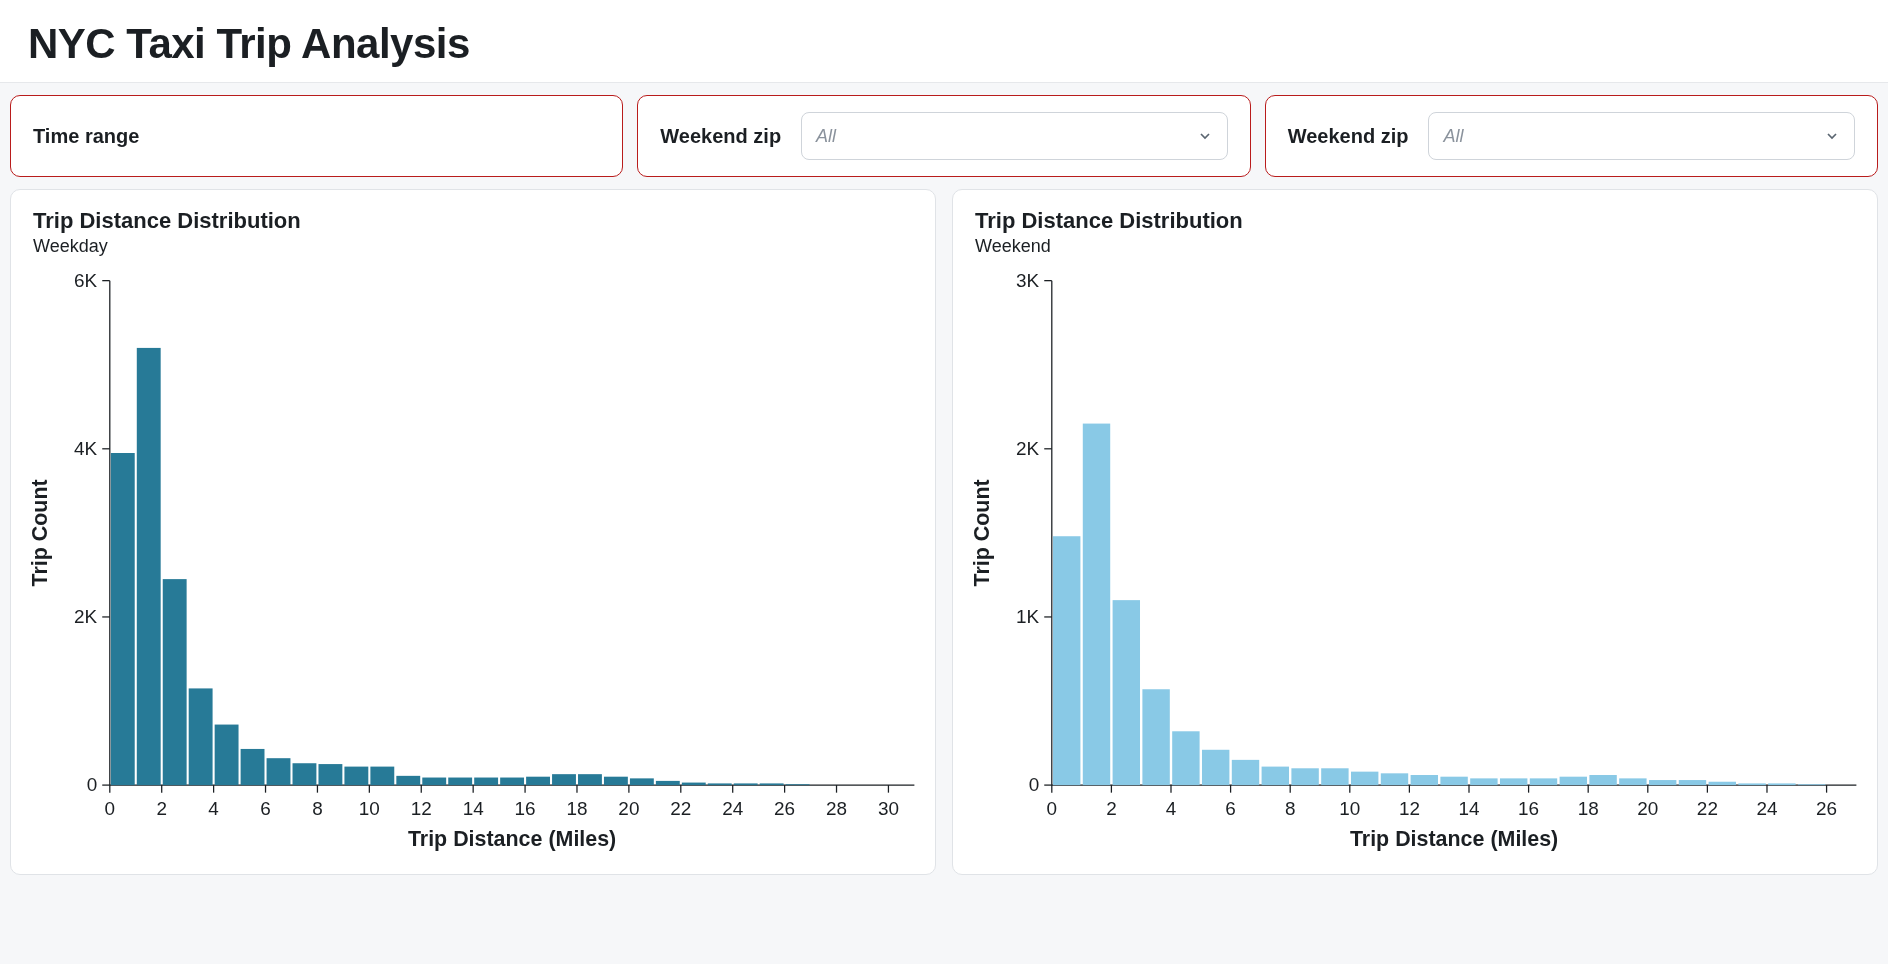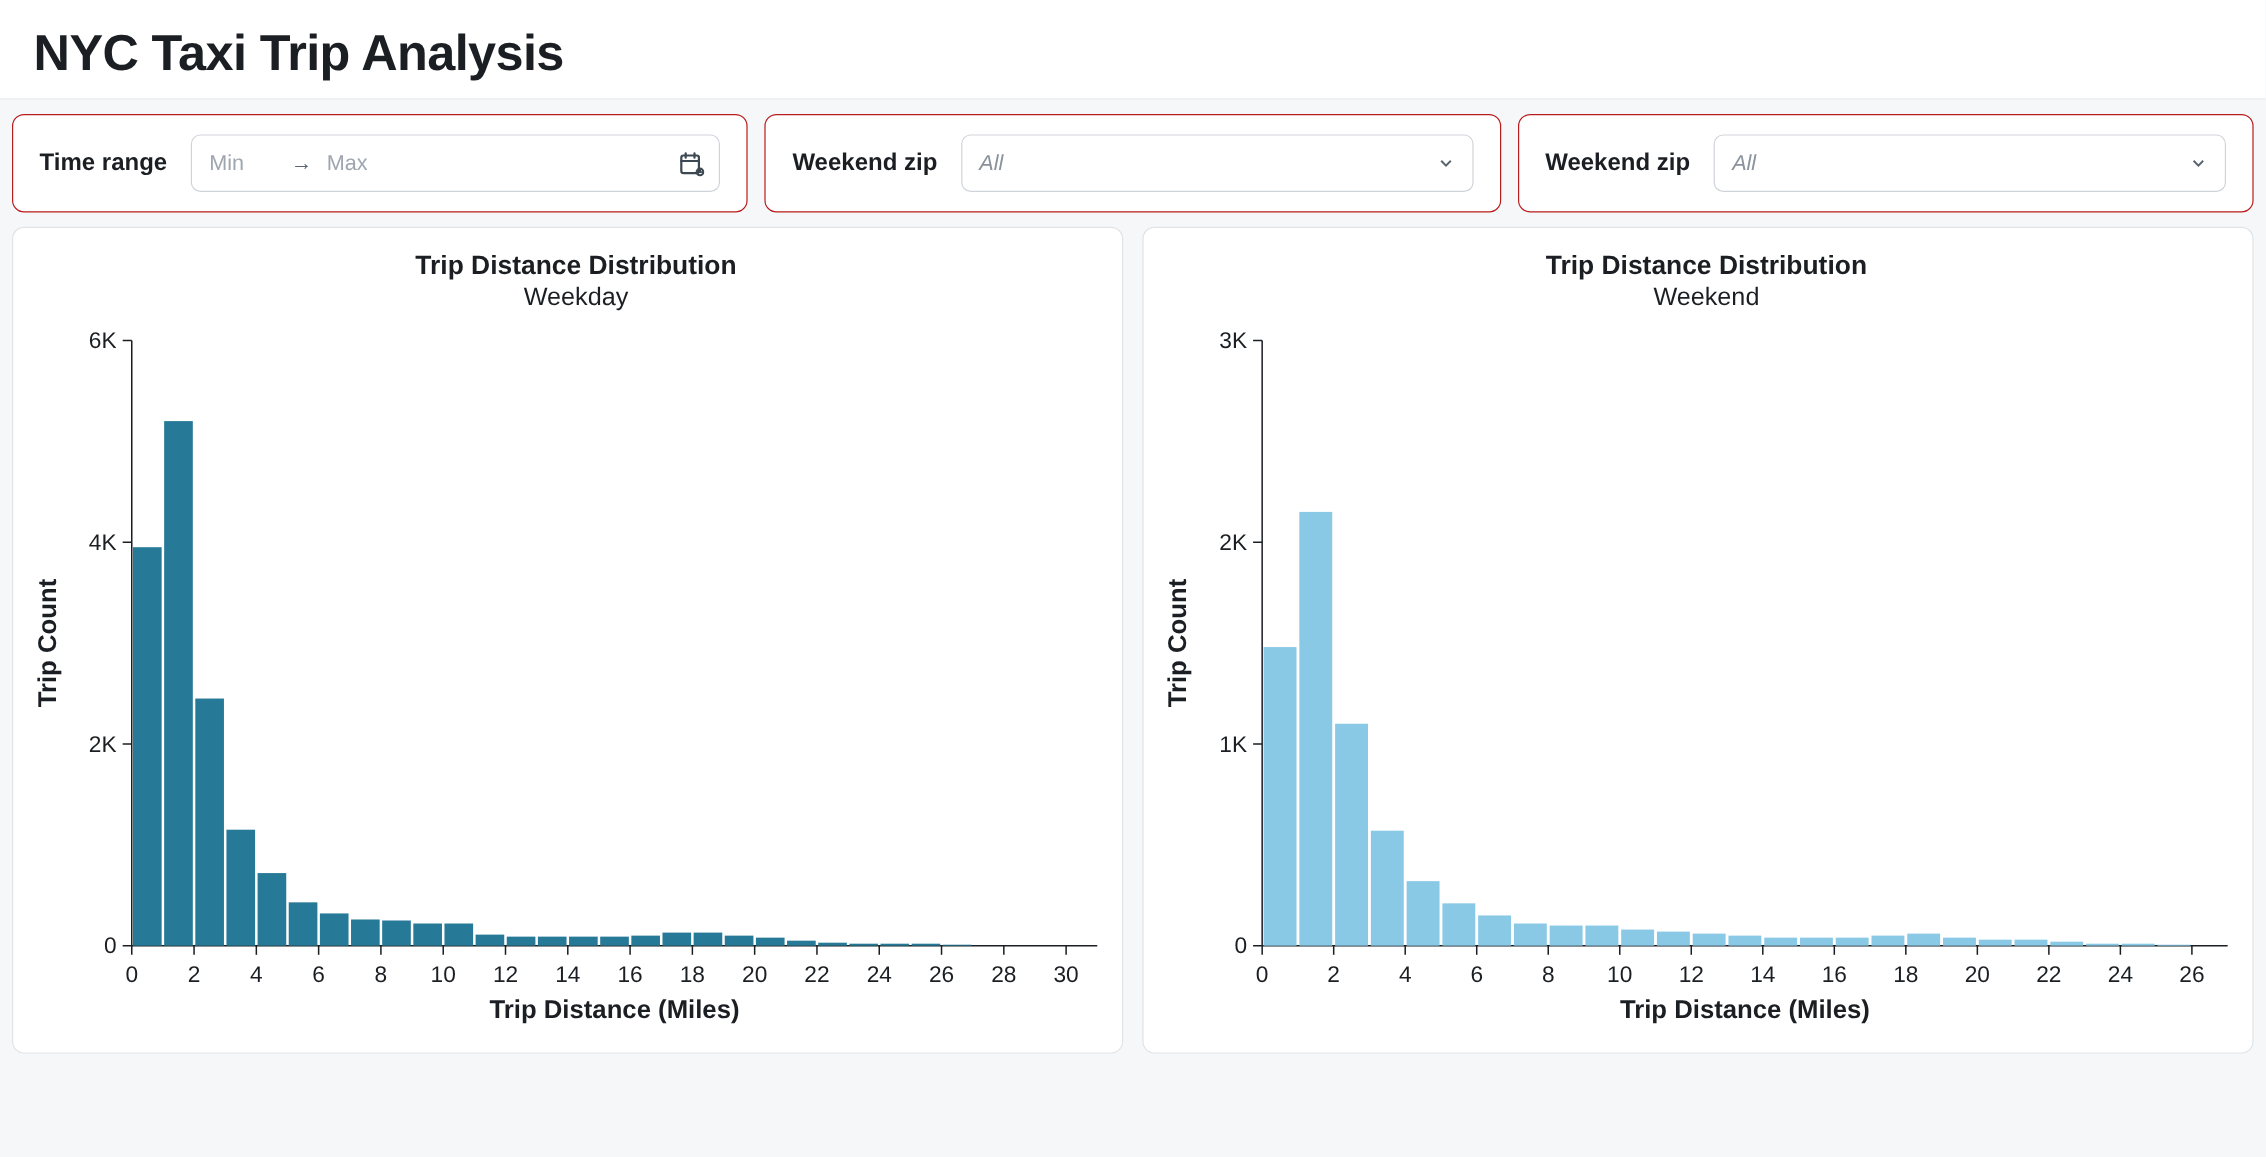--- a/index.html
+++ b/index.html
@@ -85,36 +85,35 @@
     font-style: italic;
     color: #8a929c;
   }
   .chevron {
     color: #5a6570;
   }
   .charts-row {
     display: flex;
     gap: 16px;
     padding: 0 10px 14px 10px;
-    text-align: center;
   }
   .chart-card {
     flex: 1;
     background: #fff;
     border: 1px solid #e0e3e7;
     border-radius: 10px;
     padding: 18px 8px 18px 8px;
   }
   .chart-title {
     font-size: 22px;
     font-weight: 700;
     margin: 0 0 2px 14px;
   }
   .chart-subtitle {
-    font-size: 21px;
+    font-size: 18px;
     font-weight: 400;
     margin: 0 0 6px 14px;
   }
   svg { display: block; }
   .axis text {
     font-family: inherit;
     font-size: 15px;
     fill: #1b1f23;
   }
   .axis-label {
@@ -127,33 +126,20 @@
 <body>
 
 <div class="header-row">
   <h1>NYC Taxi Trip Analysis</h1>
 </div>
 
 <div class="filters-row">
 
   <div class="filter-card">
     <span class="filter-label">Time range</span>
-    <div class="range-box">
-      <input placeholder="Min" style="">
-      <span class="arrow">→</span>
-      <input placeholder="Max" style="">
-      <span class="calendar-icon">
-        <svg width="22" height="22" viewBox="0 0 24 24" fill="none" stroke="currentColor" stroke-width="2" stroke-linecap="round">
-          <rect x="3" y="5" width="16" height="16" rx="2"></rect>
-            <path d="M7 3v4M15 3v4M3 10h16"></path>
-          <circle cx="20" cy="20" r="3"></circle>
-            <path d="M20 18.5v1.5h1"></path>
-        </svg>
-      </span>
-    </div>
   </div>
 
   <div class="filter-card">
     <span class="filter-label">Weekend zip</span>
     <div class="select-box">
       <span class="select-placeholder">All</span>
       <span class="chevron">
         <svg width="16" height="16" viewBox="0 0 24 24" fill="none" stroke="currentColor" stroke-width="2.5">
             <polyline points="6 9 12 15 18 9"></polyline>
           </svg>

